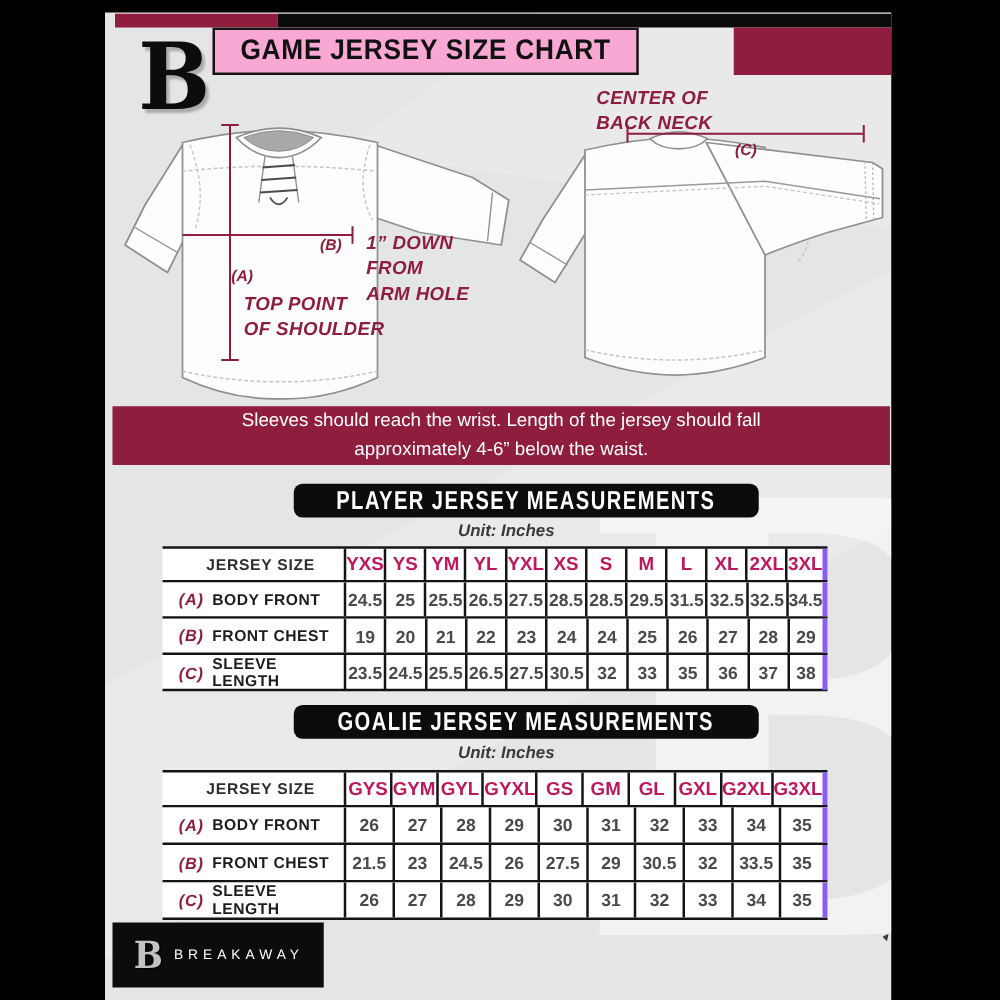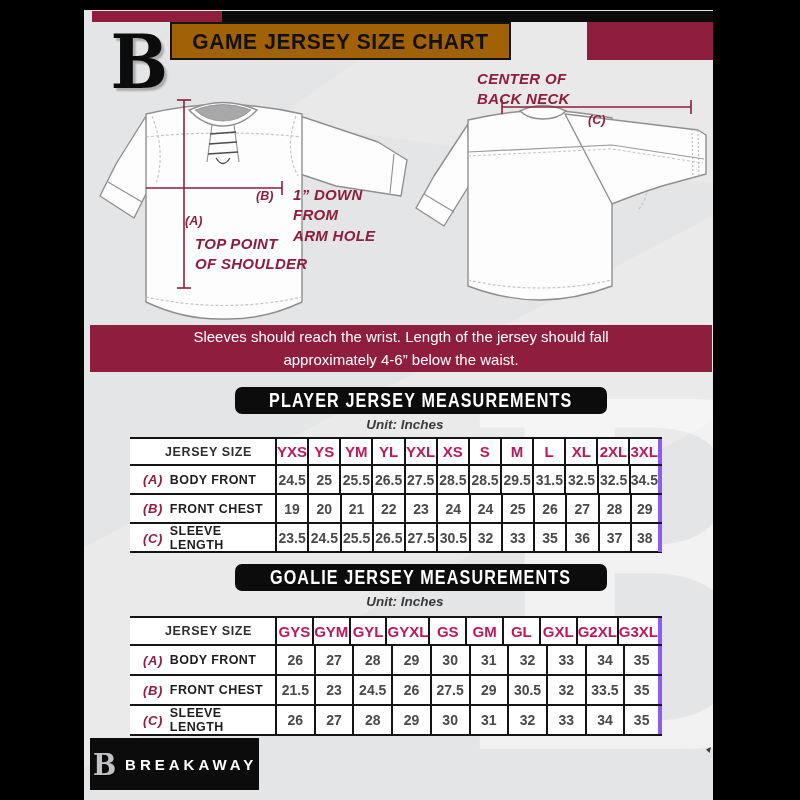--- a/index.html
+++ b/index.html
@@ -15,21 +15,21 @@
           clip-path:polygon(0 68%, 100% 26%, 100% 52%, 0 96%); }
   .ray2 { position:absolute; left:0; top:0; width:100%; height:100%;
           background:rgba(255,255,255,.18);
           clip-path:polygon(55% 0, 100% 0, 100% 22%, 30% 14%); }
   .watermark { position:absolute; right:-150px; top:330px; font-family:"DejaVu Serif", serif;
                font-weight:bold; font-size:480px; line-height:1; color:rgba(255,255,255,.5); }
 
   
   .topbar-maroon { left:8px; top:1px; width:130px; height:11px; background:#8e1d3e; }
   .topbar-black  { left:138px; top:1px; width:491px; height:11px; background:#0b0b0b; }
-  .title-box { left:86px; top:12px; width:341px; height:38px; background:#a16207;
+  .title-box { left:86px; top:12px; width:341px; height:38px; background:#f9a8d4;
                border:2px solid #141414; display:flex; align-items:center; justify-content:center; }
   .title-box span { font-size:21px; font-weight:800; letter-spacing:.6px; color:#111;
                     transform:scale(1,1.08); }
   .maroon-block { left:503px; top:12px; width:126px; height:38px; background:#8e1d3e; }
   .logo-main { left:14px; top:10px; width:82px; height:84px; display:flex; align-items:center;
                justify-content:center; }
   .logo-main span { font-family:"DejaVu Serif", serif; font-weight:bold; font-size:74px;
                     color:#0c0c0c; transform:scaleX(.92); text-shadow:3px 3px 2px rgba(0,0,0,.25); }
 
   
@@ -65,21 +65,21 @@
   .st-val { font-size:14px; color:#4a4a4a; font-weight:600; }
   .st-label { justify-content:flex-start !important; gap:7px; padding-left:13px; }
   .st-key { color:#8e1d3e; font-weight:800; font-style:italic; font-size:13px; }
   .st-lab { font-weight:700; font-size:12.5px; color:#1d1d1d; letter-spacing:.4px; }
 
   
   .footer-black { left:6px; top:728px; width:169px; height:52px; background:#0c0c0c;
                   display:flex; align-items:center; justify-content:center; gap:8px; }
   .footer-black .flogo { font-family:"DejaVu Serif", serif; font-weight:bold; font-size:30px;
                          color:#c3c3c5; text-shadow:1px 1px 1px #000; transform:scaleX(.92); }
-  .footer-black .fbrand { color:#fff; font-weight:700; font-size:15px; letter-spacing:4px; }
+  .footer-black .fbrand { color:#fff; font-weight:400; font-size:11px; letter-spacing:4px; }
   .footer-maroon { left:175px; top:728px; width:453px; height:52px; background:#8e1d3e;
                    display:flex; align-items:center; }
   .footer-maroon div { color:#fff; font-size:13px; line-height:1.3; padding:2px 8px 2px 10px;
                        white-space:pre-line; }
   .artifact { left:622px; top:737px; width:5px; height:6px; background:#3a3a3a;
               clip-path:polygon(0 40%, 100% 0, 70% 100%); }
 </style>
 </head>
 <body>
 

